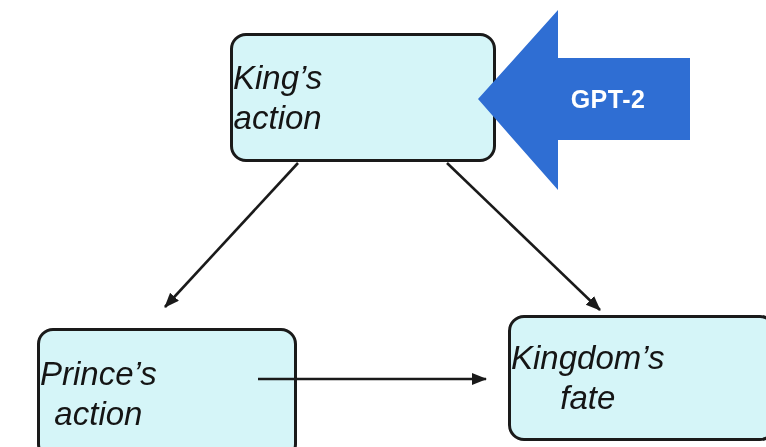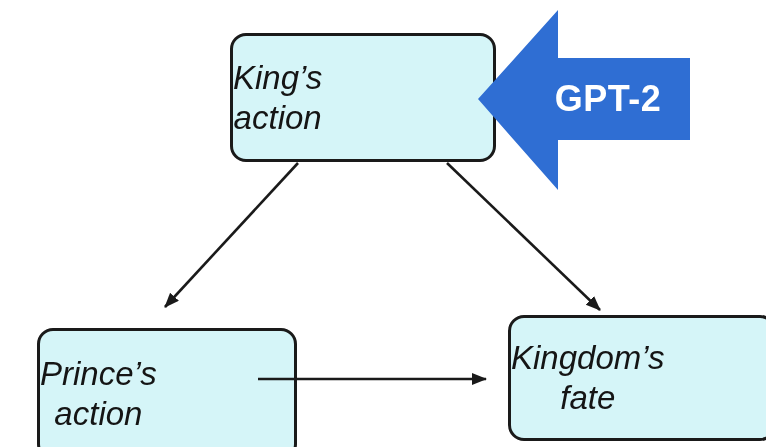--- a/index.html
+++ b/index.html
@@ -50,21 +50,21 @@
   .gpt2-label {
     position: absolute;
     z-index: 3;
     left: 548px; top: 58px;
     width: 120px; height: 82px;
     display: flex;
     align-items: center;
     justify-content: center;
     color: var(--block-arrow-text, #ffffff);
     font-weight: bold;
-    font-size: 36px;
+    font-size: 25px;
     letter-spacing: 0.5px;
   }
 </style>
 </head>
 <body>
 
 <div class="canvas">
 
   <svg class="edges" width="766" height="447" viewBox="0 0 766 447">
     <defs>

